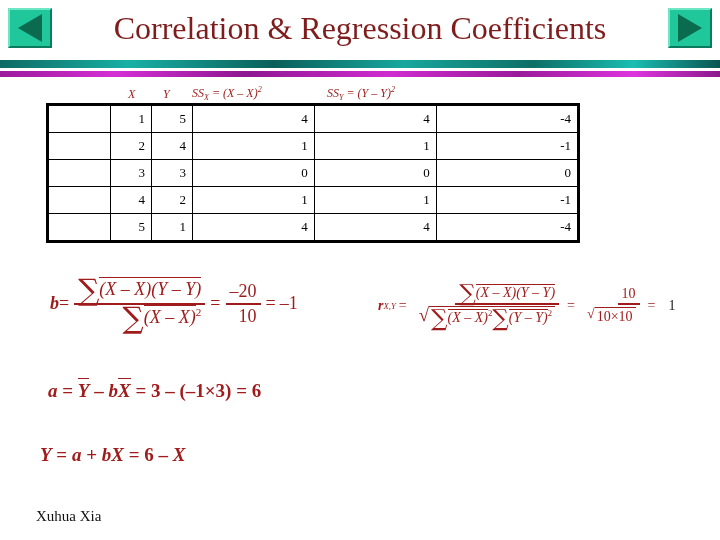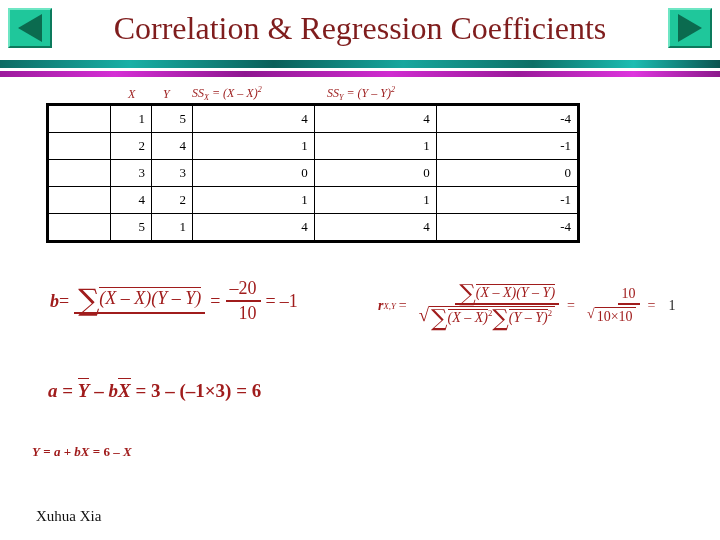--- a/index.html
+++ b/index.html
@@ -162,22 +162,22 @@
   }
   .eq-a {
     position: absolute;
     left: 48px; top: 102px;
     font-size: 19px;
     font-weight: bold;
     white-space: nowrap;
   }
   .eq-y {
     position: absolute;
-    left: 32px; top: 166px;
-    font-size: 13px;
+    left: 40px; top: 166px;
+    font-size: 19px;
     font-weight: bold;
     white-space: nowrap;
   }
 
   .frac {
     display: inline-flex;
     flex-direction: column;
     align-items: flex-end;
     vertical-align: middle;
     margin: 0 5px;
@@ -291,20 +291,23 @@
 </table>
 
 <div class="formulas">
 
   <div class="eq eq-b">
     <span class="bi">b</span>
     <span>=</span>
     <span class="frac">
       <span class="num">
         <span class="sigma">∑</span><span class="it ovl">(X – X)(Y – Y)</span>
+      </span>
+      <span class="den">
+        <span class="sigma">∑</span><span class="it ovl">(X – X)</span><span class="sup">2</span>
       </span>
     </span>
     <span>=</span>
     <span class="frac">
       <span class="num">–20</span>
       <span class="den">10</span>
     </span>
     <span>=</span>
     <span style="margin-left:4px">–1</span>
   </div>

